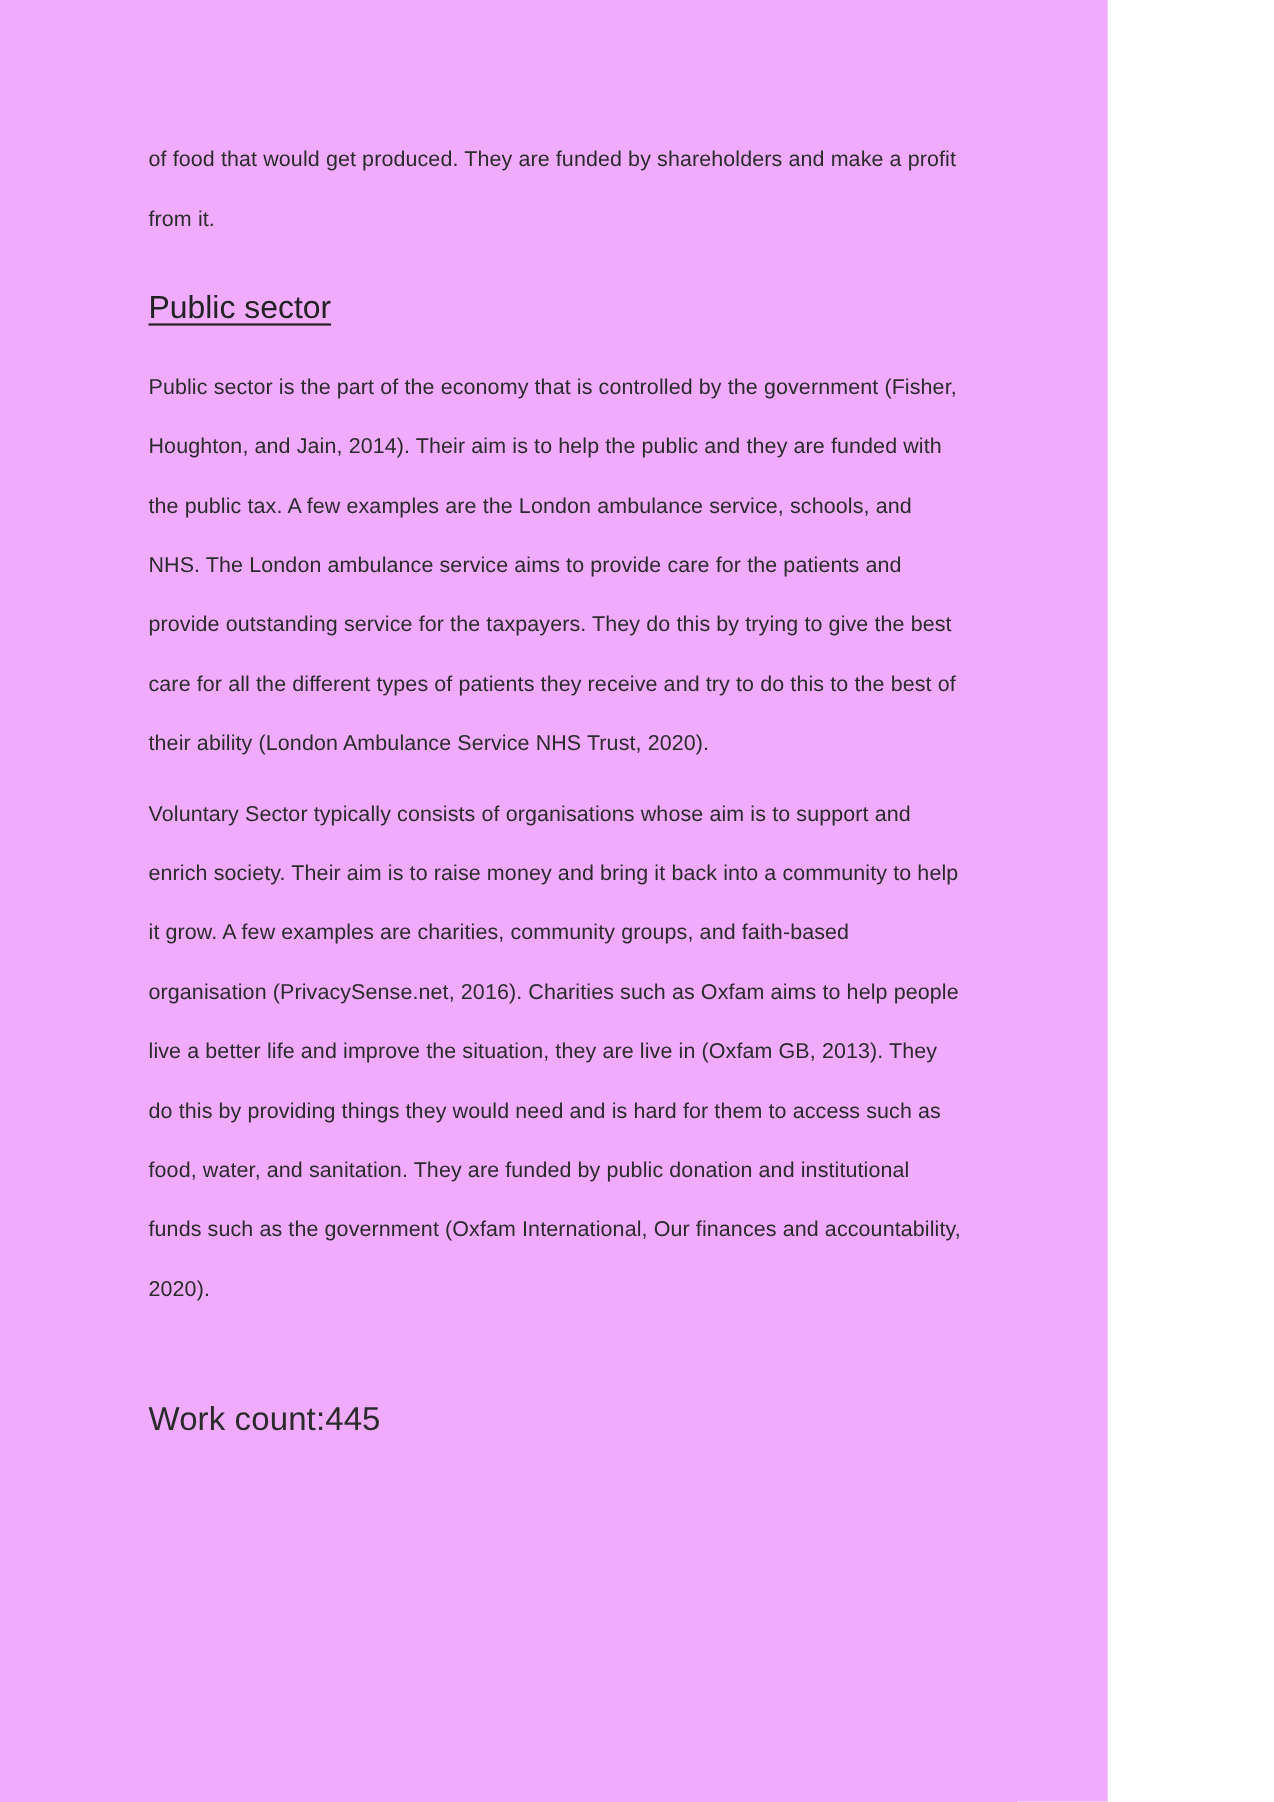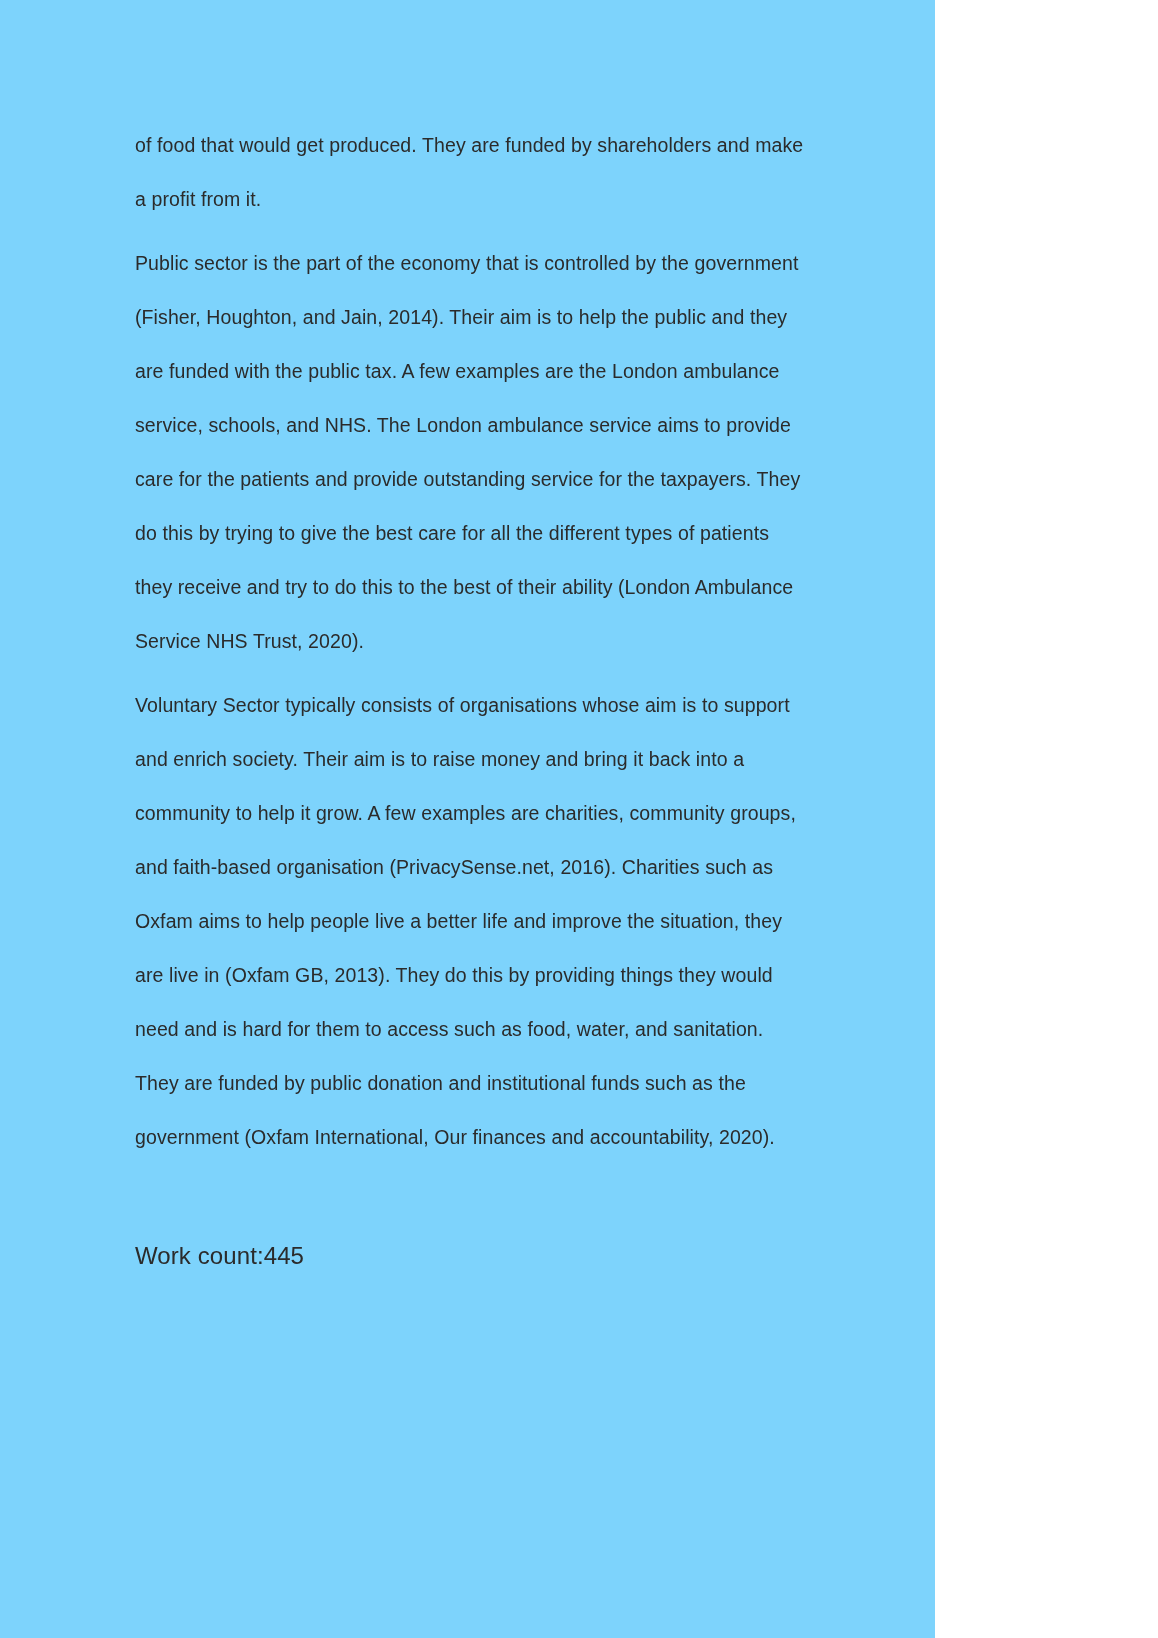--- a/index.html
+++ b/index.html
@@ -2,23 +2,23 @@
 <html><head>
 <meta charset="utf-8">
 <style>
   html, body {
     margin: 0;
     padding: 0;
     background: #ffffff;
   }
   .page {
     position: relative;
-    width: 935px;
+    width: 1007px;
     height: 1638px;
-    background: #7dd3fc;
+    background: #f0abfc;
     box-sizing: border-box;
     padding: 118px 130px 60px 135px;
     font-family: "Liberation Sans", sans-serif;
     color: #2b2b2b;
     overflow: hidden;
   }
   .doc-paragraph {
     font-size: 19.5px;
     line-height: 54px;
     margin: 0 0 10px 0;
@@ -32,33 +32,34 @@
     color: #222222;
     text-decoration: underline;
     text-underline-offset: 5px;
     margin: 38px 0 28px 0;
   }
   .doc-heading.second {
     margin-top: 44px;
     margin-bottom: 48px;
   }
   .word-count {
-    font-size: 24px;
+    font-size: 30px;
     line-height: 28px;
     margin-top: 78px;
     color: #2b2b2b;
   }
 </style>
 </head>
 <body>
 
 <div class="page">
 
   <p class="doc-paragraph">of food that would get produced. They are funded by shareholders and make a profit from it.</p>
 
+  <h2 class="doc-heading">Public sector</h2>
 
   <p class="doc-paragraph">Public sector is the part of the economy that is controlled by the government (Fisher, Houghton, and Jain, 2014). Their aim is to help the public and they are funded with the public tax. A few examples are the London ambulance service, schools, and NHS. The London ambulance service aims to provide care for the patients and provide outstanding service for the taxpayers. They do this by trying to give the best care for all the different types of patients they receive and try to do this to the best of their ability (London Ambulance Service NHS Trust, 2020).</p>
 
 
   <p class="doc-paragraph">Voluntary Sector typically consists of organisations whose aim is to support and enrich society. Their aim is to raise money and bring it back into a community to help it grow. A few examples are charities, community groups, and faith-based organisation (PrivacySense.net, 2016). Charities such as Oxfam aims to help people live a better life and improve the situation, they are live in (Oxfam GB, 2013). They do this by providing things they would need and is hard for them to access such as food, water, and sanitation. They are funded by public donation and institutional funds such as the government (Oxfam International, Our finances and accountability, 2020).</p>
 
   <p class="doc-paragraph word-count">Work count:445</p>
 
 </div>
 

